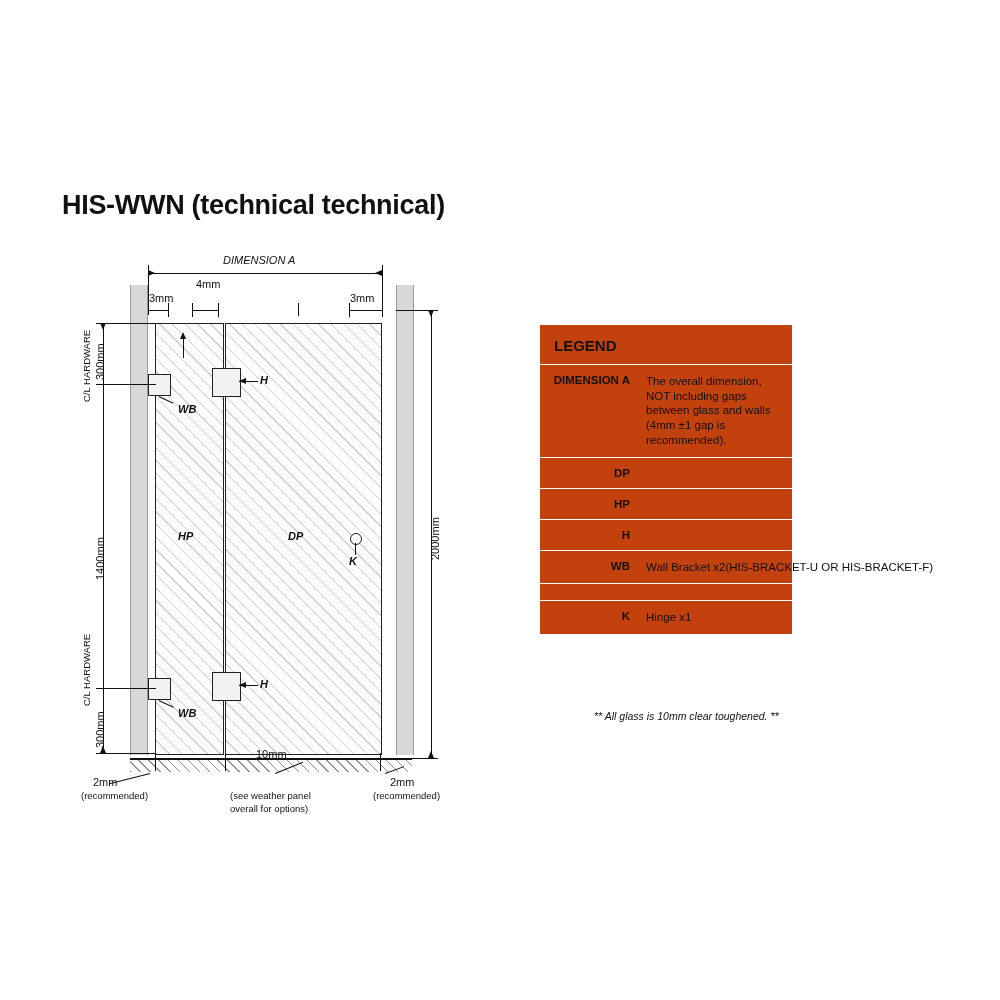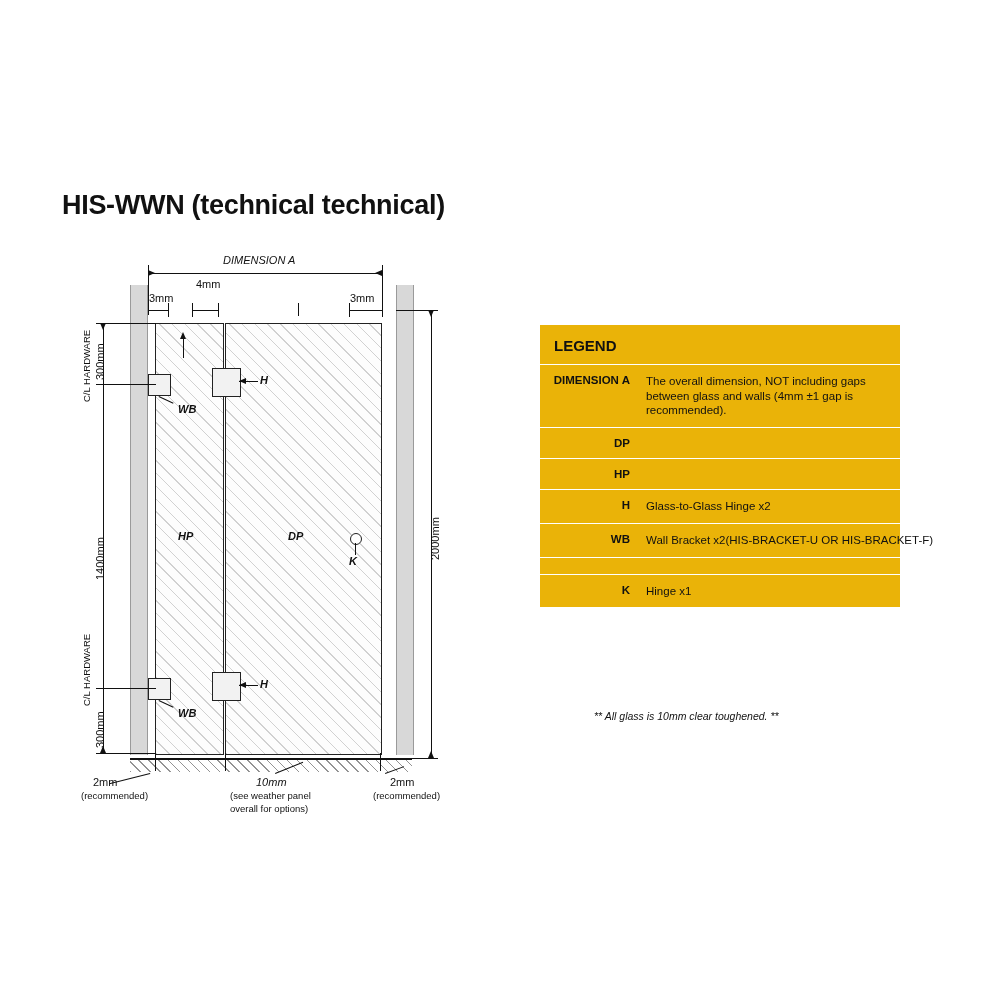--- a/index.html
+++ b/index.html
@@ -112,22 +112,22 @@
   .ah-left   { border-top: 3.5px solid transparent; border-bottom: 3.5px solid transparent; border-right: 7px solid #111; }
   .ah-right  { border-top: 3.5px solid transparent; border-bottom: 3.5px solid transparent; border-left: 7px solid #111; }
   .ah-up     { border-left: 3.5px solid transparent; border-right: 3.5px solid transparent; border-bottom: 7px solid #111; }
   .ah-down   { border-left: 3.5px solid transparent; border-right: 3.5px solid transparent; border-top: 7px solid #111; }
 
   
   #legend {
     position: absolute;
     left: 540px;
     top: 325px;
-    width: 360px;
-    background: #eab308;
+    width: 252px;
+    background: #c2410c;
     font-size: 11.5px;
     color: #111;
   }
   #legend .legend-title {
     font-weight: bold;
     font-size: 15px;
     padding: 12px 14px 10px 14px;
     border-bottom: 1px solid #ffffff;
   }
   .legend-row {
@@ -252,21 +252,21 @@
   <div class="line hline" style="left:70px; top:518px; width:282px; height:1.5px;"></div>
   <div class="floor" style="left:70px; top:520px; width:282px; height:12px;"></div>
 
   <div class="line vline" style="left:95px; top:513px; height:18px;"></div>
   <div class="line vline" style="left:165px; top:513px; height:18px;"></div>
   <div class="line vline" style="left:320px; top:513px; height:18px;"></div>
 
   <div class="lbl" style="left:33px; top:536px;">2mm</div>
   <div class="lbl small" style="left:21px; top:550px;">(recommended)</div>
 
-  <div class="lbl" style="left:196px; top:536px;font-style:italic;">10mm</div>
+  <div class="lbl" style="left:196px; top:508px;">10mm</div>
   <div class="lbl small" style="left:170px; top:550px;">(see weather panel</div>
   <div class="lbl small" style="left:170px; top:563px;">overall for options)</div>
 
   <div class="lbl" style="left:330px; top:536px;">2mm</div>
   <div class="lbl small" style="left:313px; top:550px;">(recommended)</div>
 
   <div class="line hline" style="left:48px; top:533px; width:42px; transform:rotate(-14deg); transform-origin:100% 0;"></div>
   <div class="line hline" style="left:215px; top:533px; width:30px; transform:rotate(-22deg); transform-origin:0 0;"></div>
   <div class="line hline" style="left:325px; top:533px; width:20px; transform:rotate(-20deg); transform-origin:0 0;"></div>
 </div>
@@ -282,21 +282,20 @@
   <div class="legend-row">
     <div class="legend-key">DP</div>
   </div>
 
   <div class="legend-row">
     <div class="legend-key">HP</div>
   </div>
 
   <div class="legend-row">
     <div class="legend-key">H</div>
-    <div class="legend-val">Glass-to-Glass Hinge x2</div>
   </div>
 
   <div class="legend-row">
     <div class="legend-key">WB</div>
     <div class="legend-val wide">Wall Bracket x2(HIS-BRACKET-U OR HIS-BRACKET-F)</div>
   </div>
 
   <div class="legend-row spacer">
     <div class="legend-key"></div>
     <div class="legend-val"></div>

